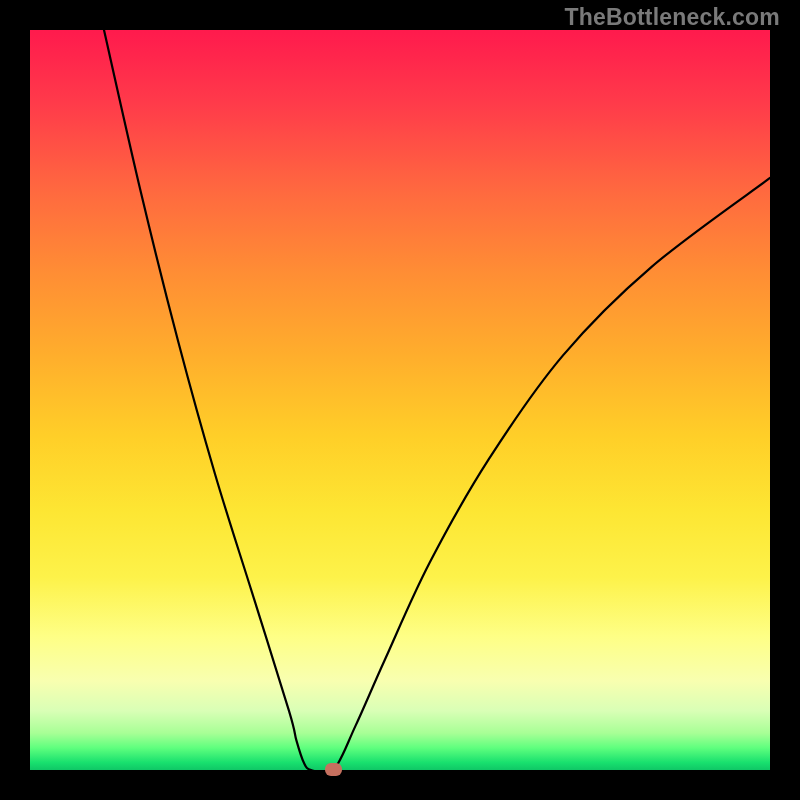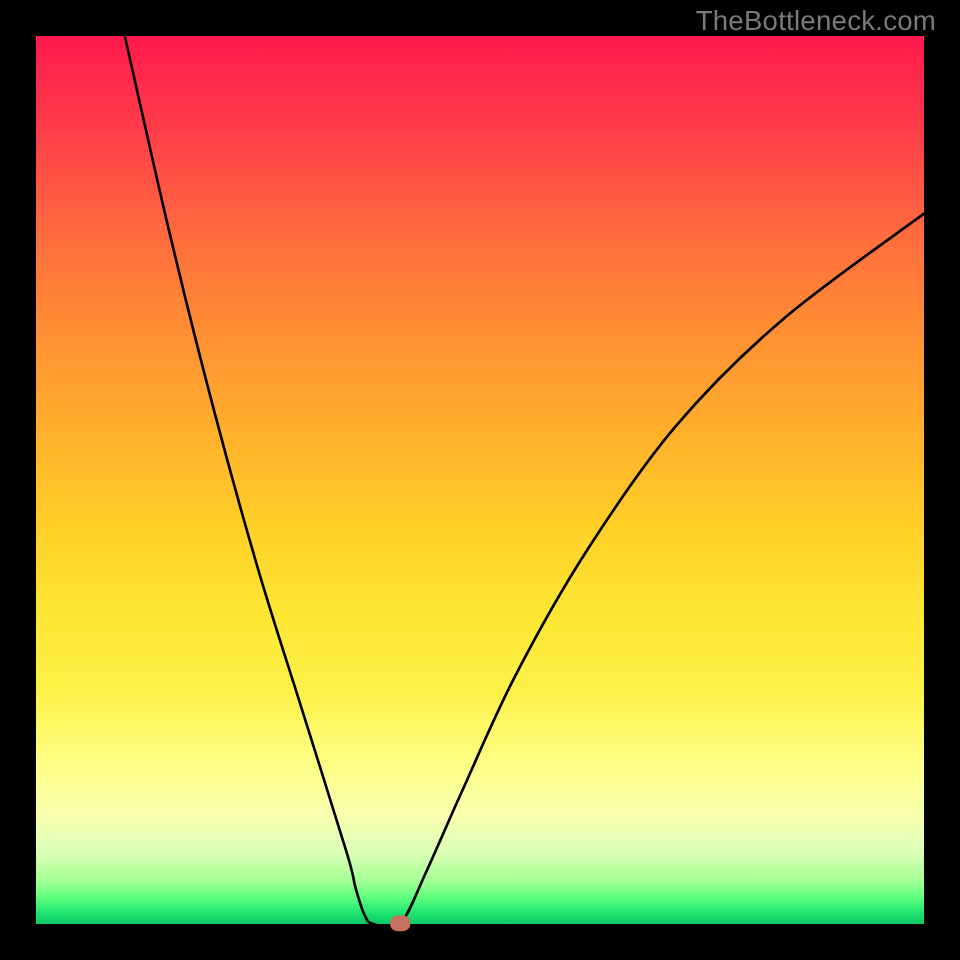--- a/index.html
+++ b/index.html
@@ -43,21 +43,21 @@
       #18e06e 99%,
       #0fc766 100%
     );
   }
   .watermark {
     position: absolute;
     top: 4px;
     right: 20px;
     color: #7a7a7a;
     font-size: 23px;
-    font-weight: 400;
+    font-weight: 700;
     letter-spacing: 0.2px;
     user-select: none;
   }
   svg.curve {
     position: absolute;
     left: 0;
     top: 0;
     width: 740px;
     height: 740px;
   }

